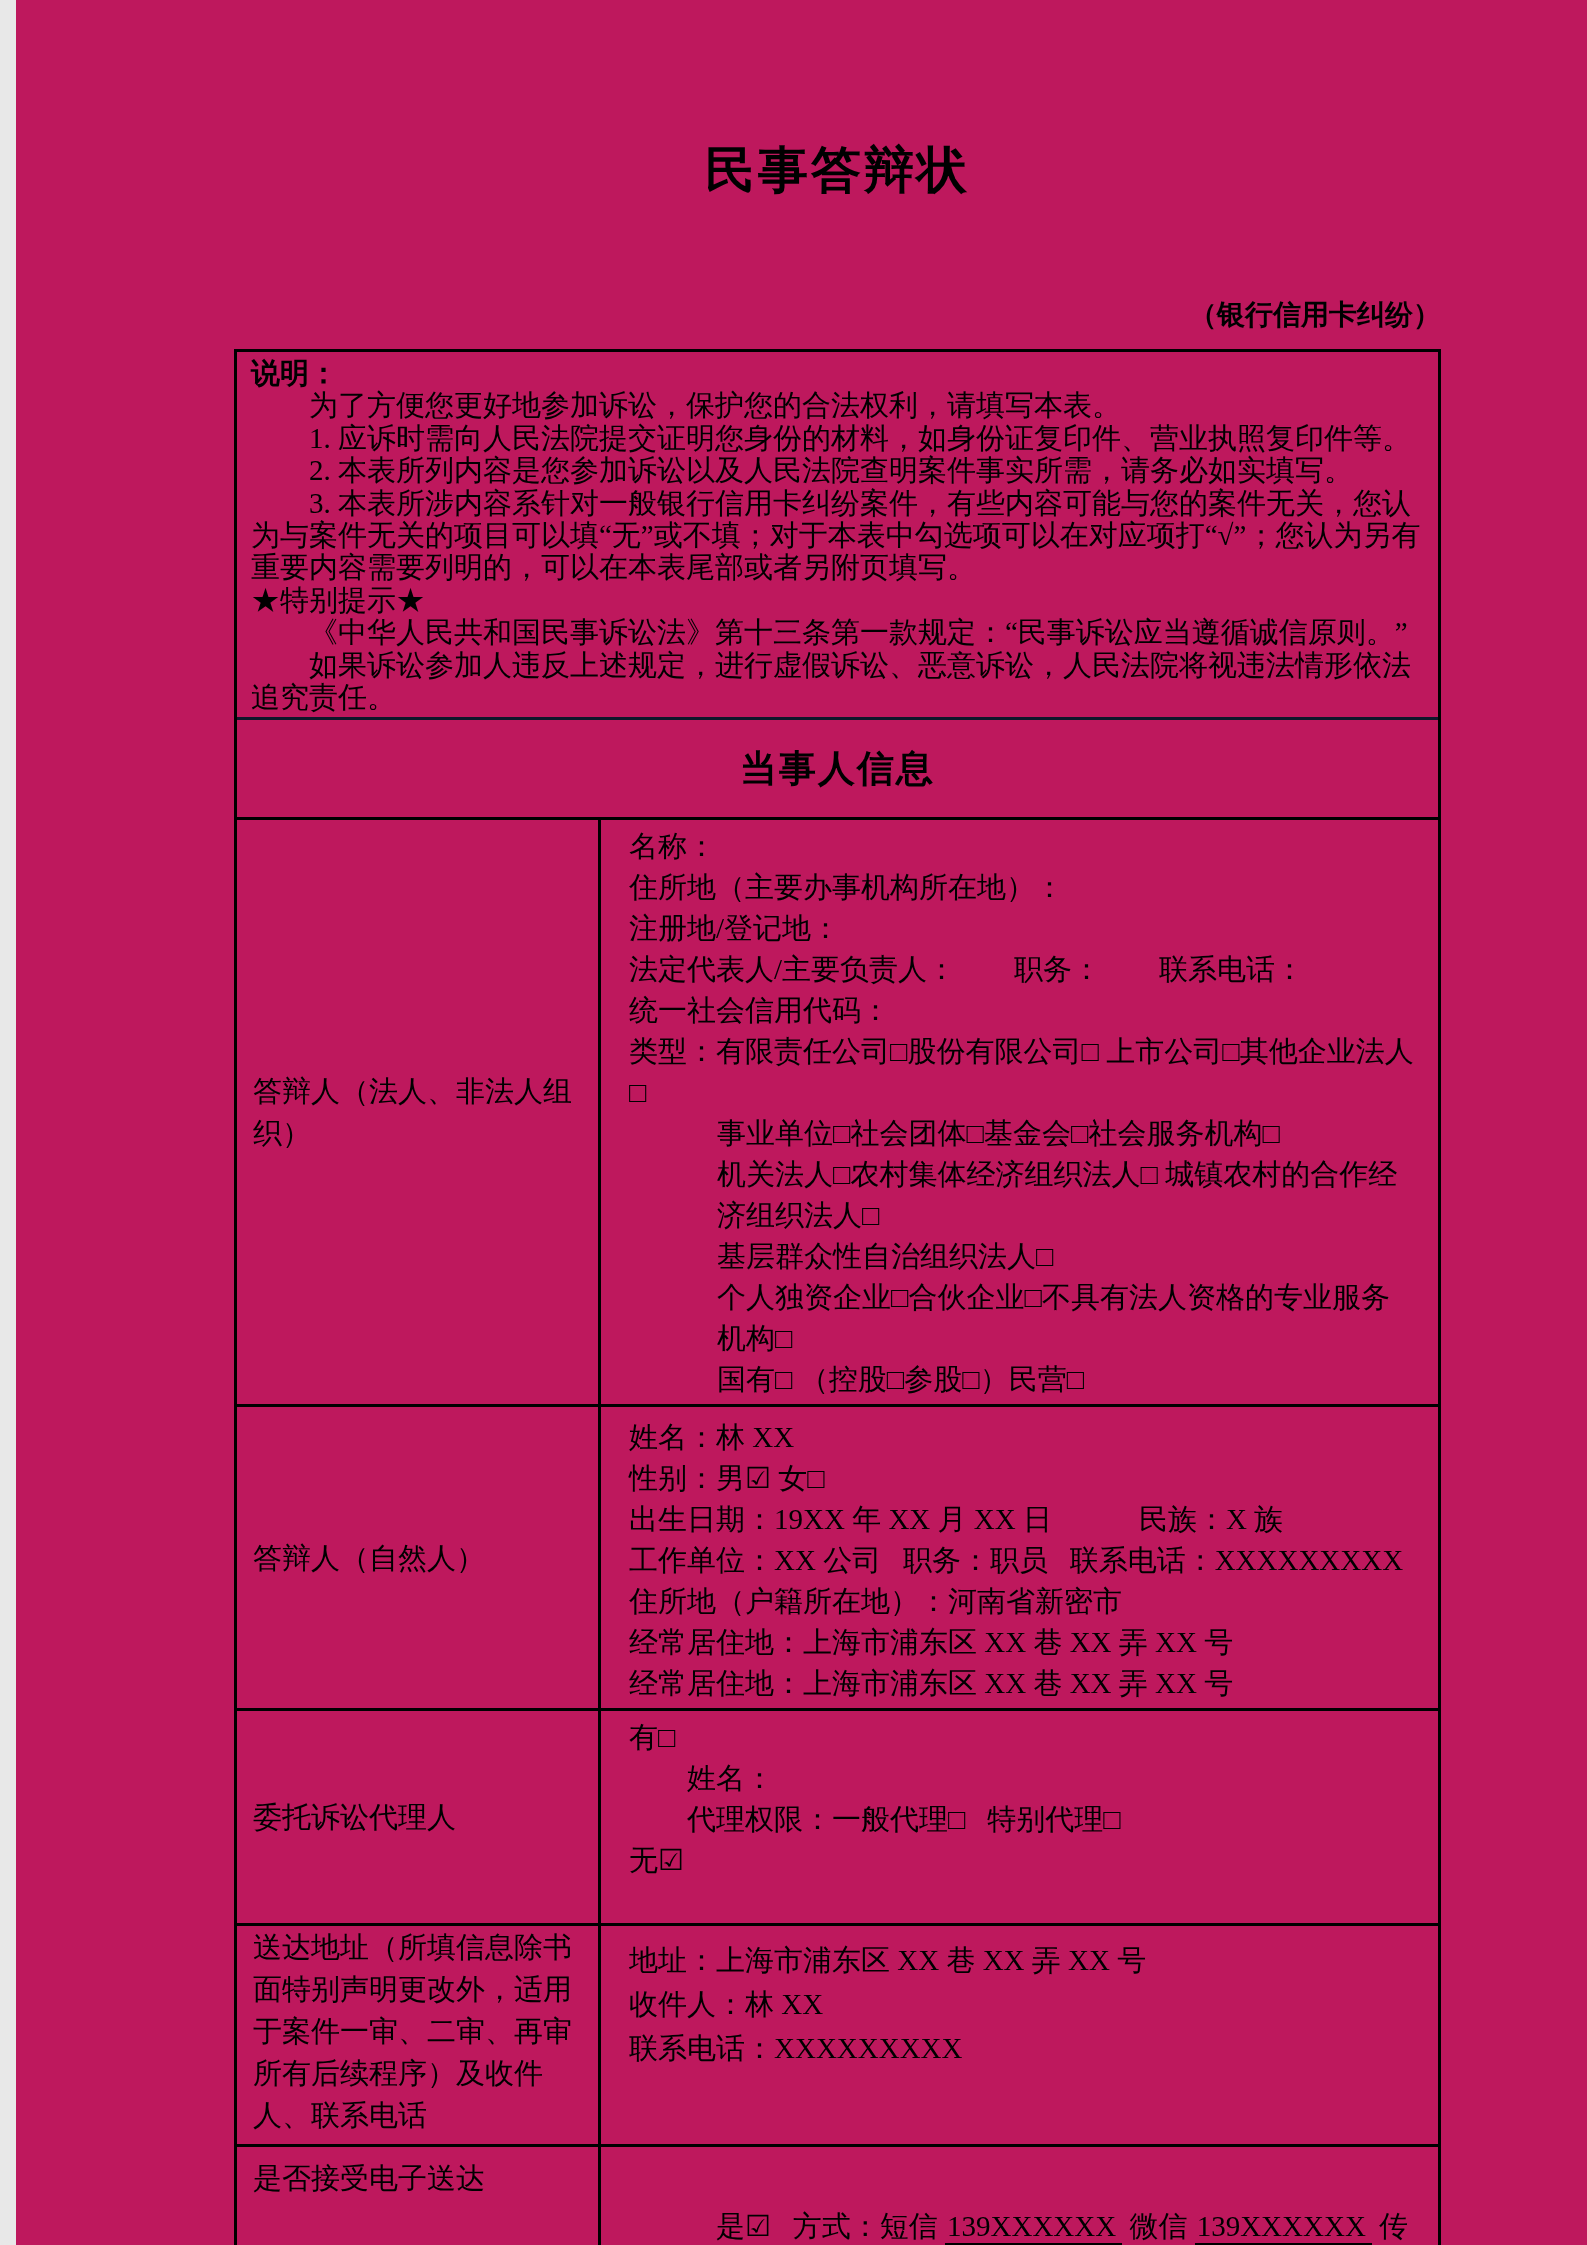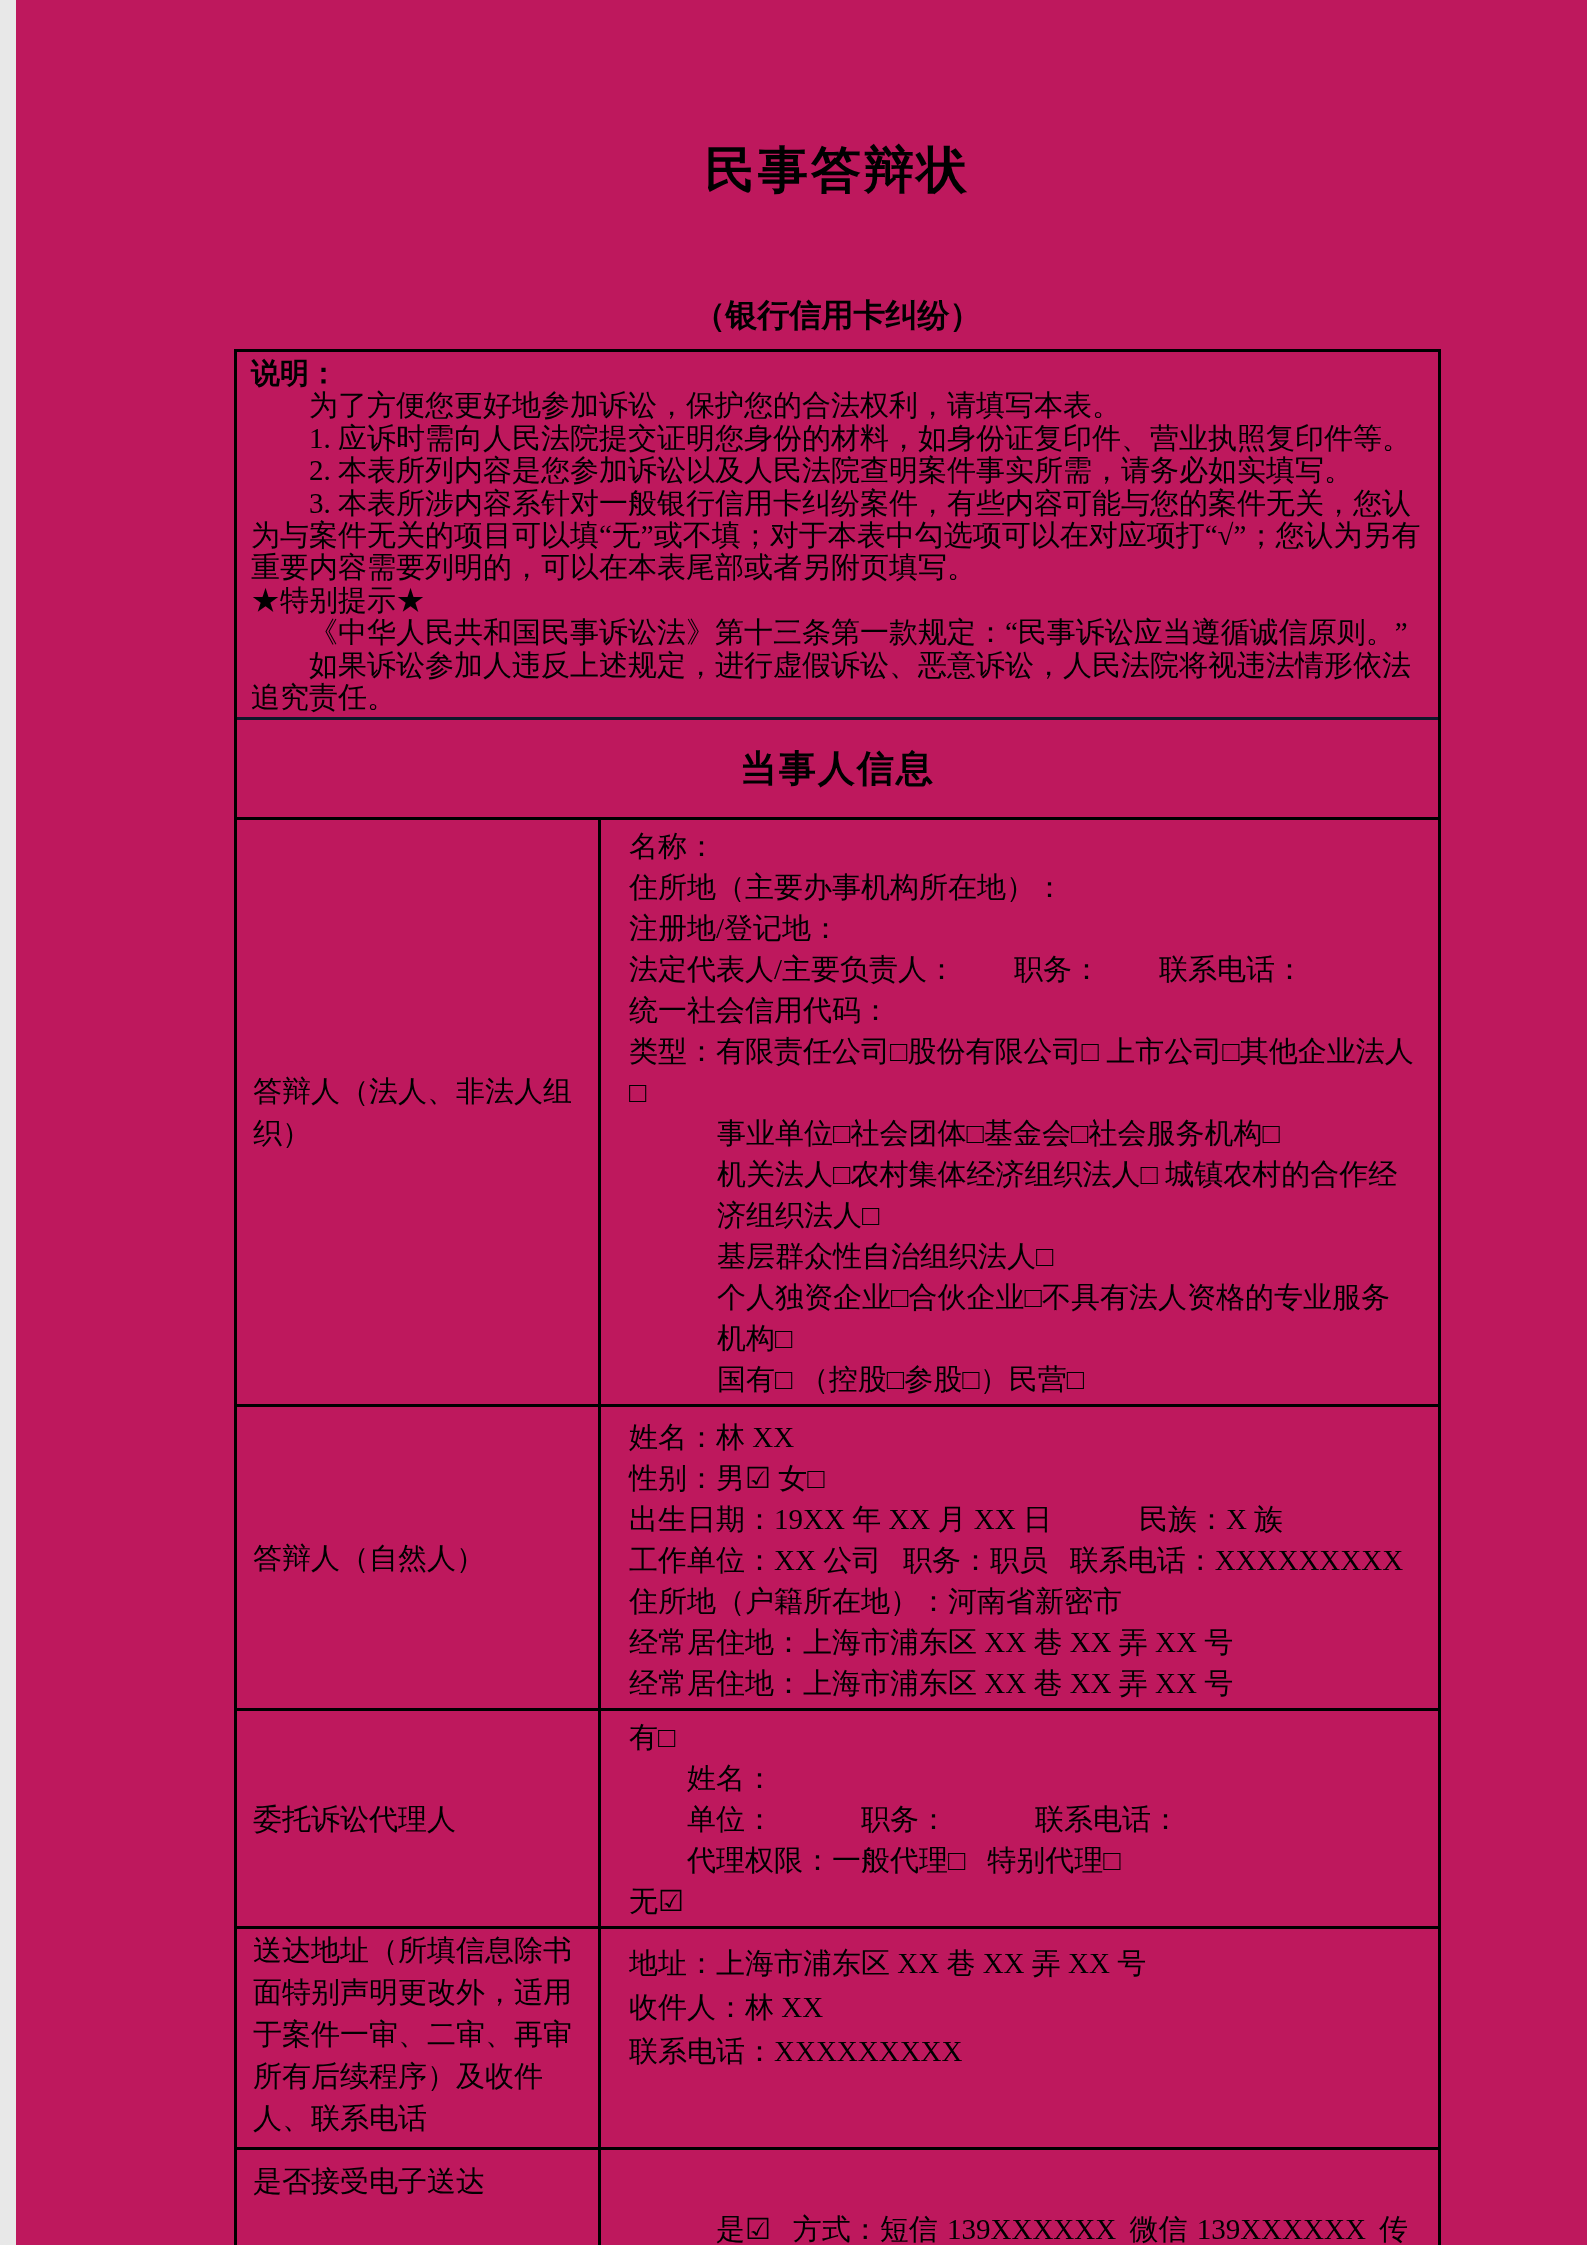--- a/index.html
+++ b/index.html
@@ -15,22 +15,22 @@
   .doc{position:absolute;left:218px;top:138px;width:1207px;}
   .title{
     text-align:center;
     font-size:50px;
     font-weight:bold;
     letter-spacing:3px;
     line-height:60px;
     margin-top:2px;
   }
   .subtitle{
-    text-align:center;
-    font-size:32px;
+    text-align:right;
+    font-size:28px;
     font-weight:bold;
     line-height:56px;
     margin-top:87px;
   }
   .formbox{
     margin-top:6px;
     border:3px solid #000;
   }
   
   .note{
@@ -145,21 +145,20 @@
         </div>
       </div>
 
       <div class="trow row3">
         <div class="tlabel">
           <span>委托诉讼代理人</span>
         </div>
         <div class="tcell">
           <div class="cl">有□</div>
           <div class="cl ind-agent">姓名：</div>
-          <div class="cl ind-agent">单位：            职务：            联系电话：</div>
           <div class="cl ind-agent">代理权限：一般代理□   特别代理□</div>
           <div class="cl">无☑</div>
         </div>
       </div>
 
       <div class="trow row4">
         <div class="tlabel">
           <span>送达地址（所填信息除书面特别声明更改外，适用于案件一审、二审、再审所有后续程序）及收件人、联系电话</span>
         </div>
         <div class="tcell">

